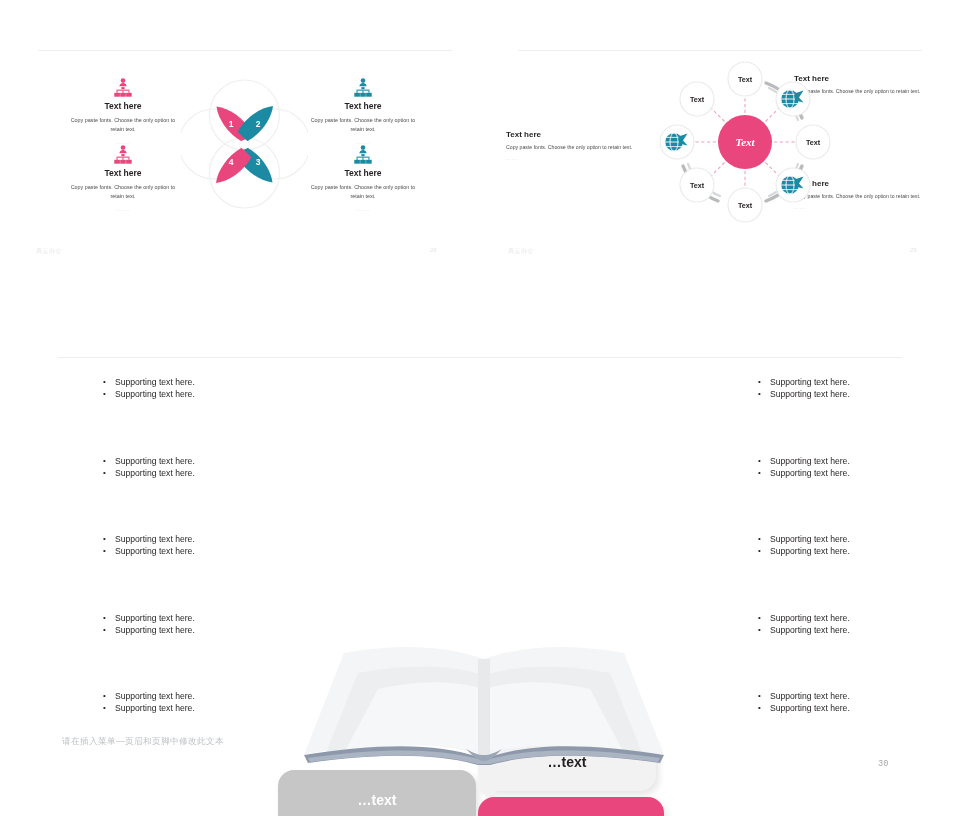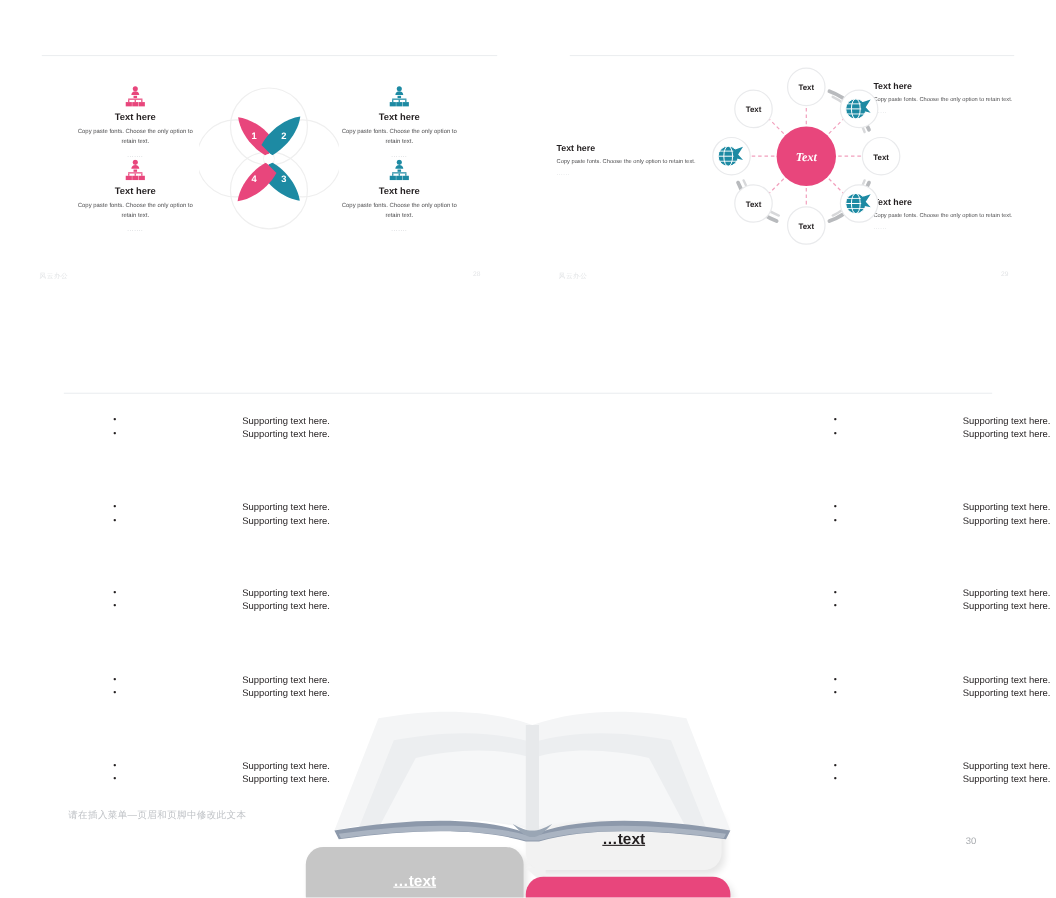--- a/index.html
+++ b/index.html
@@ -30,52 +30,52 @@
   .flower{position:absolute;left:181px;top:72px;width:127px;height:145px;}
 
   
   #slide2{left:480px;top:0;width:480px;height:290px;}
   #slide2 .divider{left:518px;top:50px;width:404px;}
   .s2-block{position:absolute;width:128px;}
   .s2-block.r{width:130px;}
   .s2-title{font-size:8px;font-weight:bold;color:#231f20;margin-bottom:4px;}
   .s2-body{font-size:5.2px;color:#4d4d4f;line-height:1.7;}
   .s2-dots{font-size:5.2px;color:#c9ccd0;letter-spacing:.6px;margin-top:3px;}
-  .hub{position:absolute;left:158px;top:52px;width:190px;height:180px;}
+  .hub{position:absolute;left:170px;top:52px;width:190px;height:180px;}
 
   
   #slide3{left:0;top:345px;width:960px;height:471px;}
   #slide3 .divider{left:58px;top:12px;width:844px;}
   .bullets{position:absolute;width:200px;}
-  .bullets ul{margin:0;padding:0;list-style:none;text-align:right;}
+  .bullets ul{margin:0;padding:0;list-style:none;}
   .bullets li{
     font-size:8.6px;color:#231f20;line-height:1.45;
     position:relative;padding-left:15px;white-space:nowrap;
   }
   .bullets li:before{
     content:"\2022";position:absolute;left:3px;top:-0.5px;
     color:#231f20;font-size:8px;
   }
 
   .bubble{
     position:absolute;border-radius:16px;
     display:flex;align-items:center;
     font-weight:bold;font-size:14px;
     box-shadow:3px 4px 7px rgba(0,0,0,.10);
   }
-  .bubble span{display:block;width:100%;text-decoration:underline;}
+  .bubble span{display:block;width:100%;}
   .tail{position:absolute;width:0;height:0;}
 
   .book{position:absolute;left:288px;top:292px;width:392px;height:130px;}
 
   .s3-footer{
     position:absolute;left:62px;top:391px;font-size:8.6px;color:#bfc2c6;
     letter-spacing:.4px;
   }
-  .s3-page{position:absolute;left:878px;top:414px;font-size:8.6px;color:#a7aaae;}
+  .s3-page{position:absolute;left:878px;top:414px;font-size:8.6px;color:#a7aaae;font-family:Liberation Mono, monospace;}
 </style>
 </head>
 <body>
 
 <div class="slide" id="slide1">
   <div class="divider"></div>
 
   <div class="s1-col" style="left:58px;top:76px;">
     <div class="ic">
       <svg width="22" height="20" viewBox="0 0 22 20">

